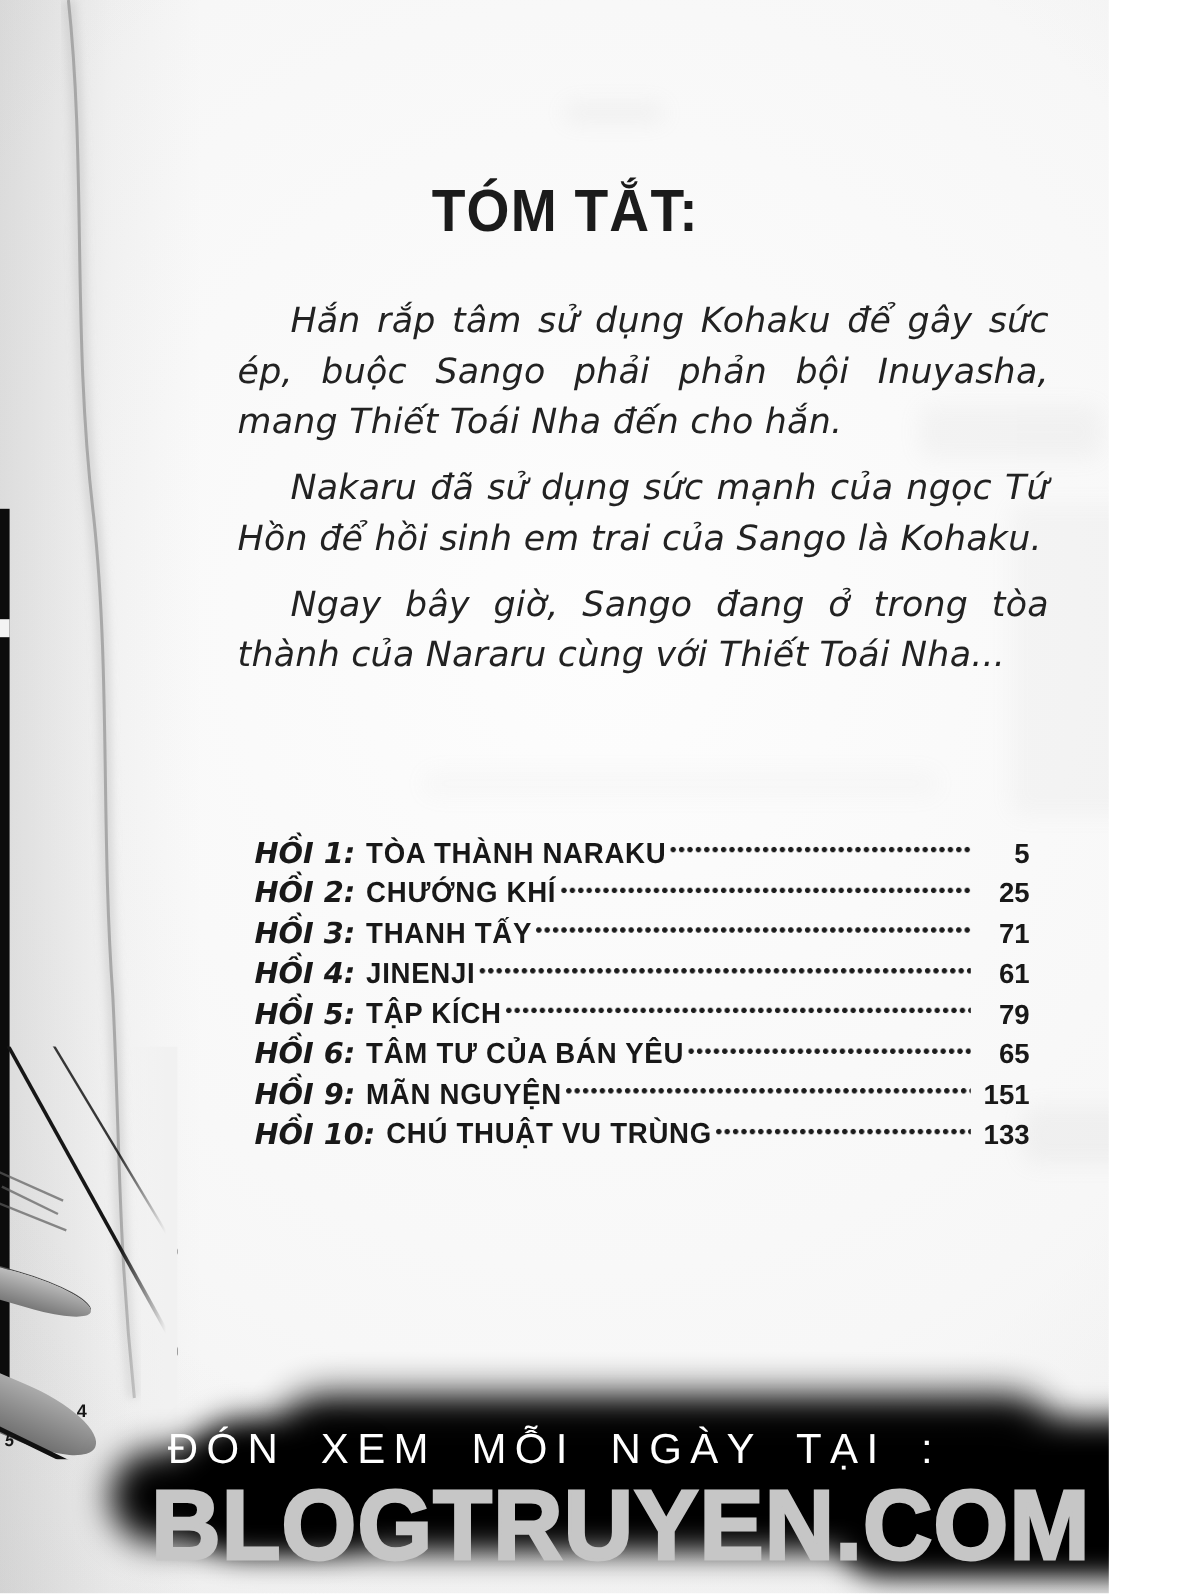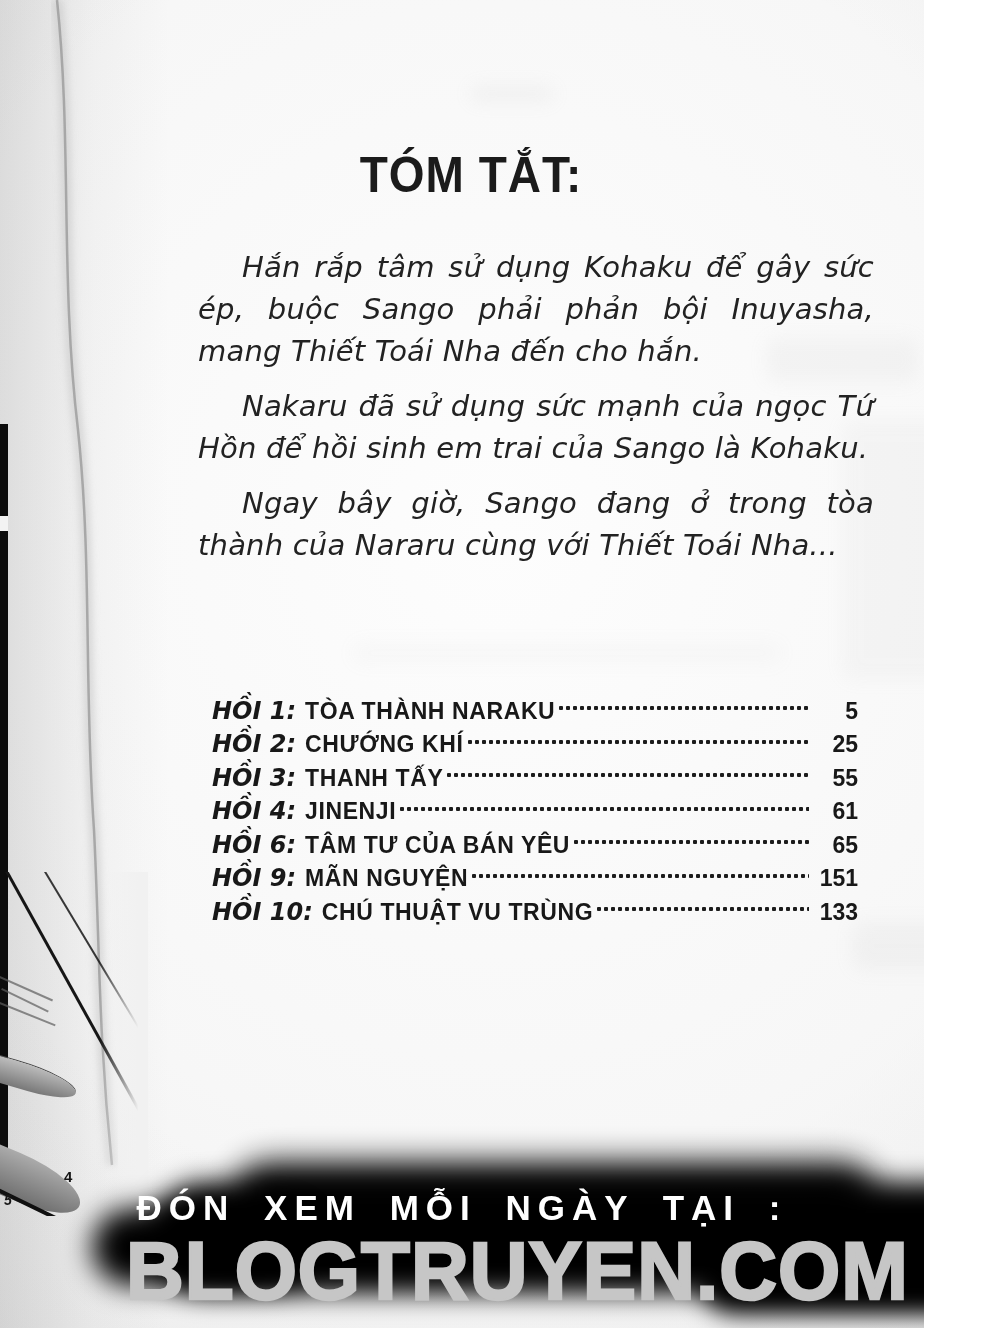--- a/index.html
+++ b/index.html
@@ -66,21 +66,21 @@
   .pn-right{left:64px;top:1168px;font-size:15px;}
   .pn-left{left:4px;top:1192px;font-size:14px;font-style:italic;}
 
   
   .blob{background:#000;z-index:5;}
   .blob-main{left:150px;top:1182px;width:880px;height:112px;border-radius:55px;filter:blur(13px);}
   .blob-top{left:235px;top:1162px;width:640px;height:66px;border-radius:40px;filter:blur(16px);opacity:.95;}
   .blob-left{left:92px;top:1208px;width:220px;height:78px;border-radius:45px;filter:blur(14px);}
   .blob-br{left:700px;top:1244px;width:340px;height:70px;border-radius:40px;filter:blur(12px);}
   .banner-tagline{left:0;right:0;top:1188px;text-align:center;z-index:6;
-    color:#ffffff;font-size:35px;font-weight:bold;letter-spacing:7px;word-spacing:12px;white-space:nowrap;}
+    color:#ffffff;font-size:35px;font-weight:normal;letter-spacing:7px;word-spacing:12px;white-space:nowrap;}
   .banner-site{left:126px;top:1224px;z-index:6;white-space:nowrap;
     font-size:80px;font-weight:bold;color:#c6c6c6;-webkit-text-stroke:2.5px #c6c6c6;
     letter-spacing:1px;transform:scaleY(1.03);transform-origin:top left;}
   .watermark{left:734px;top:1283px;z-index:7;white-space:nowrap;
     font-size:27px;font-weight:bold;color:#939393;-webkit-text-stroke:1px #cfcfcf;
     letter-spacing:.5px;}
 
   .vignette{left:0;top:0;width:100%;height:100%;z-index:2;pointer-events:none;
     background:radial-gradient(120% 90% at 52% 42%, rgba(255,255,255,0) 55%, rgba(140,140,140,.10) 100%);}
 </style>
@@ -138,27 +138,33 @@
     <div class="toc-row">
       <span class="toc-label">HỒI 2:</span>
       <span class="toc-title">CHƯỚNG KHÍ</span>
       <span class="toc-dots"></span>
       <span class="toc-page">25</span>
     </div>
     <div class="toc-row">
       <span class="toc-label">HỒI 3:</span>
       <span class="toc-title">THANH TẤY</span>
       <span class="toc-dots"></span>
-      <span class="toc-page">55</span>
+      <span class="toc-page">71</span>
     </div>
     <div class="toc-row">
       <span class="toc-label">HỒI 4:</span>
       <span class="toc-title">JINENJI</span>
       <span class="toc-dots"></span>
       <span class="toc-page">61</span>
+    </div>
+    <div class="toc-row">
+      <span class="toc-label">HỒI 5:</span>
+      <span class="toc-title">TẬP KÍCH</span>
+      <span class="toc-dots"></span>
+      <span class="toc-page">79</span>
     </div>
     <div class="toc-row">
       <span class="toc-label">HỒI 6:</span>
       <span class="toc-title">TÂM TƯ CỦA BÁN YÊU</span>
       <span class="toc-dots"></span>
       <span class="toc-page">65</span>
     </div>
     <div class="toc-row">
       <span class="toc-label">HỒI 9:</span>
       <span class="toc-title">MÃN NGUYỆN</span>

